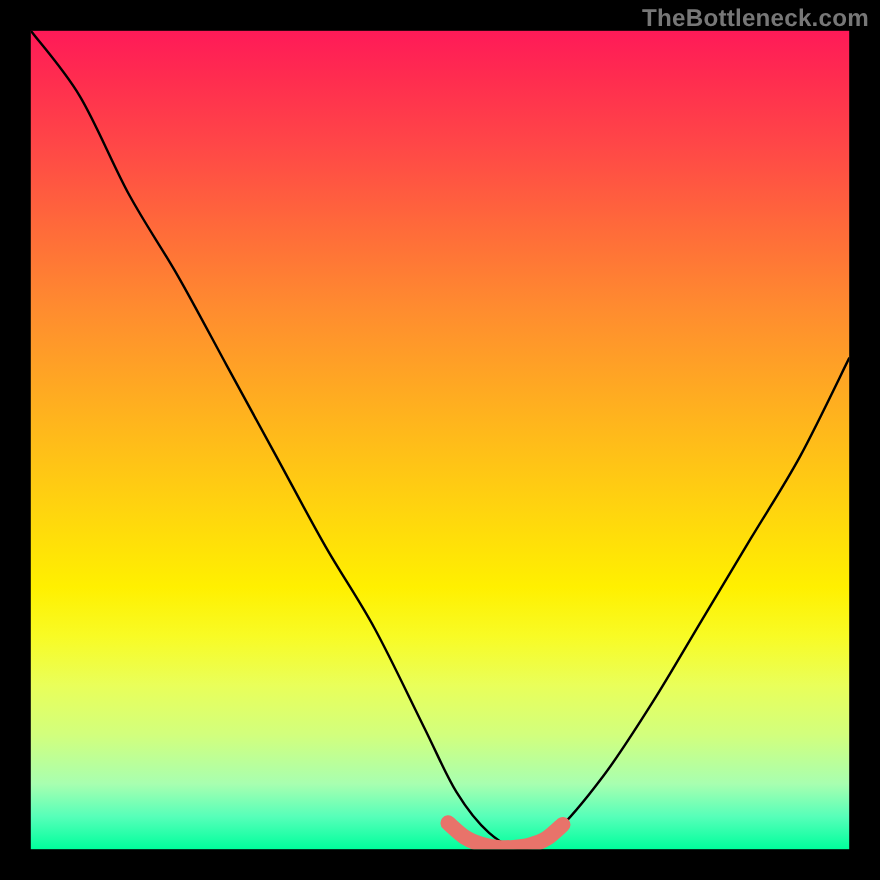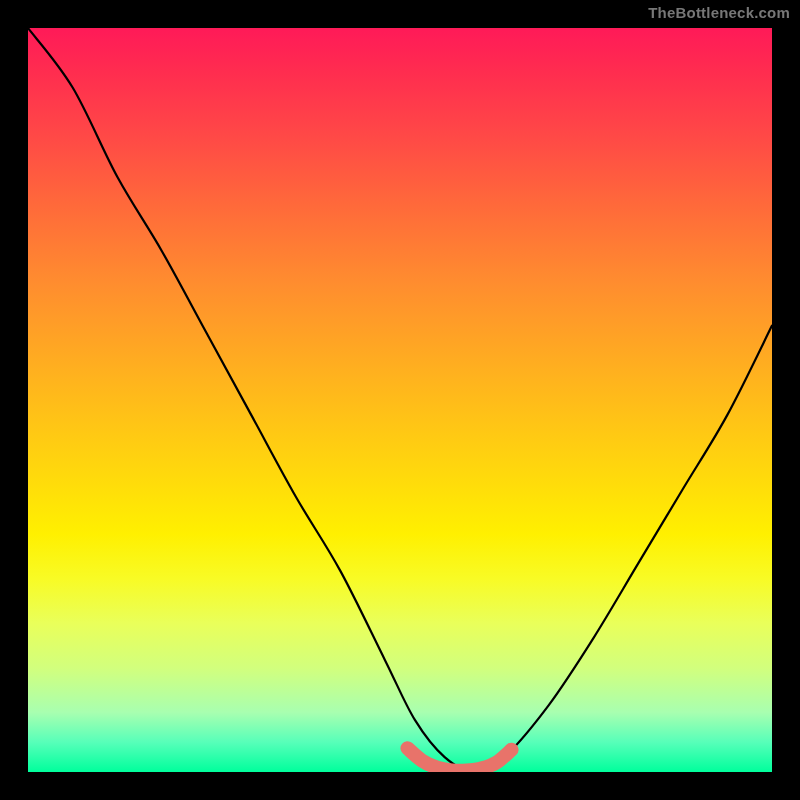--- a/index.html
+++ b/index.html
@@ -42,21 +42,21 @@
       #a8ffb0 92%,
       #57ffb9 96%,
       #00ff9c 100%
     );
   }
   .watermark {
     position: absolute;
     top: 4px;
     right: 10px;
     color: #777;
-    font-size: 15px;
+    font-size: 22px;
     font-weight: 600;
     letter-spacing: 0.2px;
     user-select: none;
   }
   svg.overlay {
     position: absolute;
     top: 0;
     left: 0;
     width: 744px;
     height: 744px;

